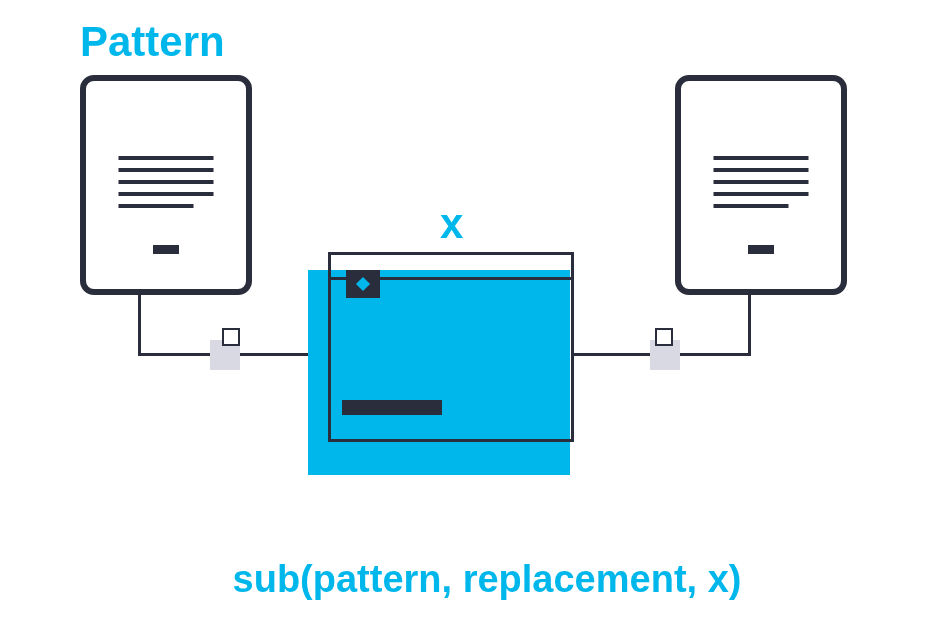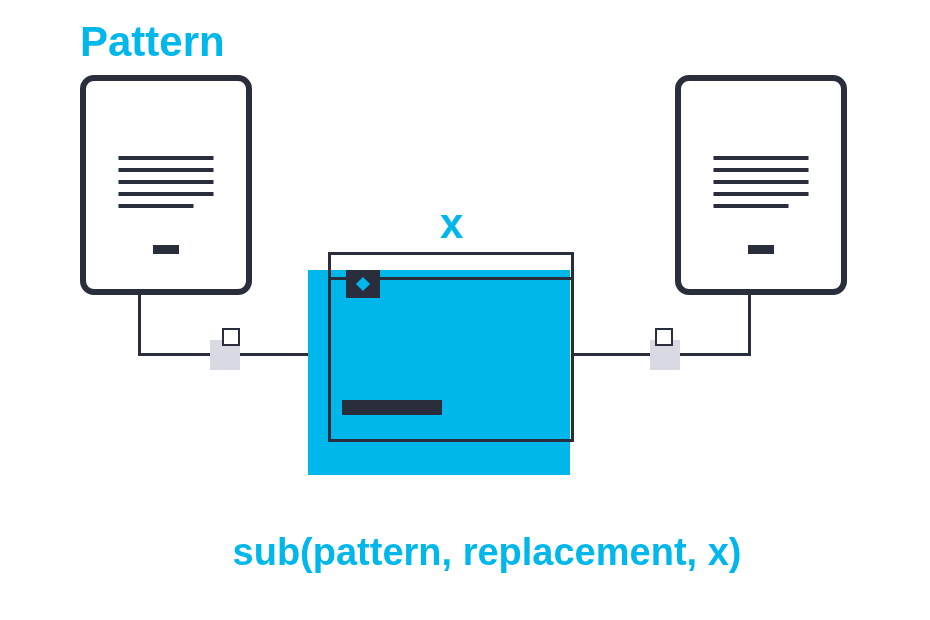--- a/index.html
+++ b/index.html
@@ -147,21 +147,21 @@
   .caption {
     position: absolute;
     left: 0;
     width: 930px;
     text-align: center;
     font-weight: 700;
     color: #00b7eb;
     font-size: 38px;
   }
   .caption.line1 { top: 500px; }
-  .caption.line2 { top: 531px; padding-left: 44px; }
+  .caption.line2 { top: 558px; padding-left: 44px; }
 </style>
 </head>
 <body>
 
 <div class="canvas">
 
   <div class="label pattern">Pattern</div>
 
   <div class="doc left">
     <div class="lines">

